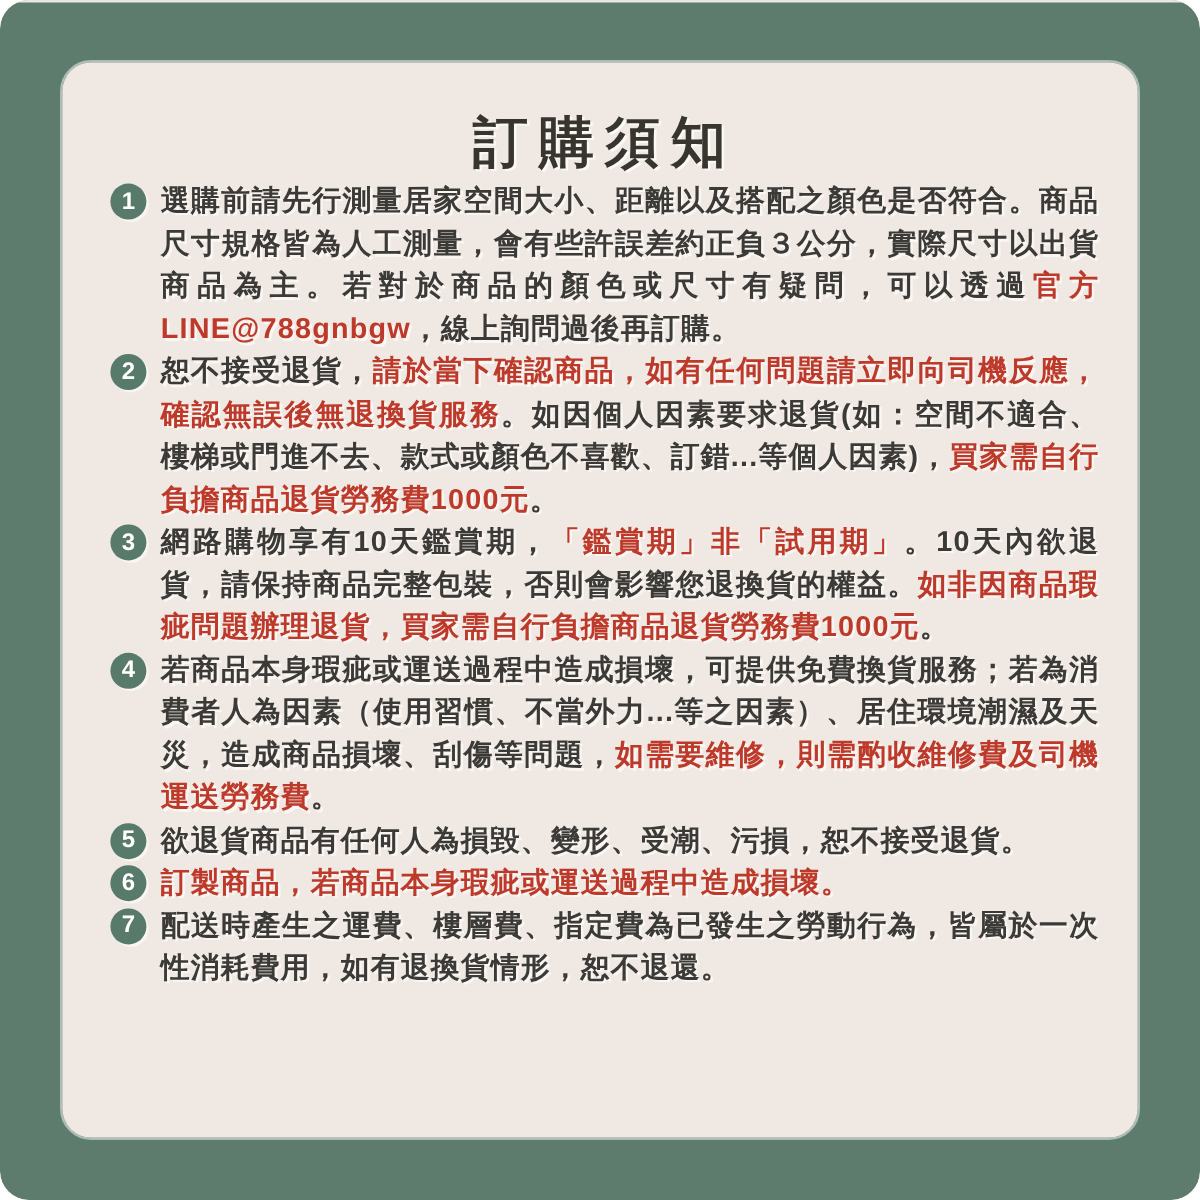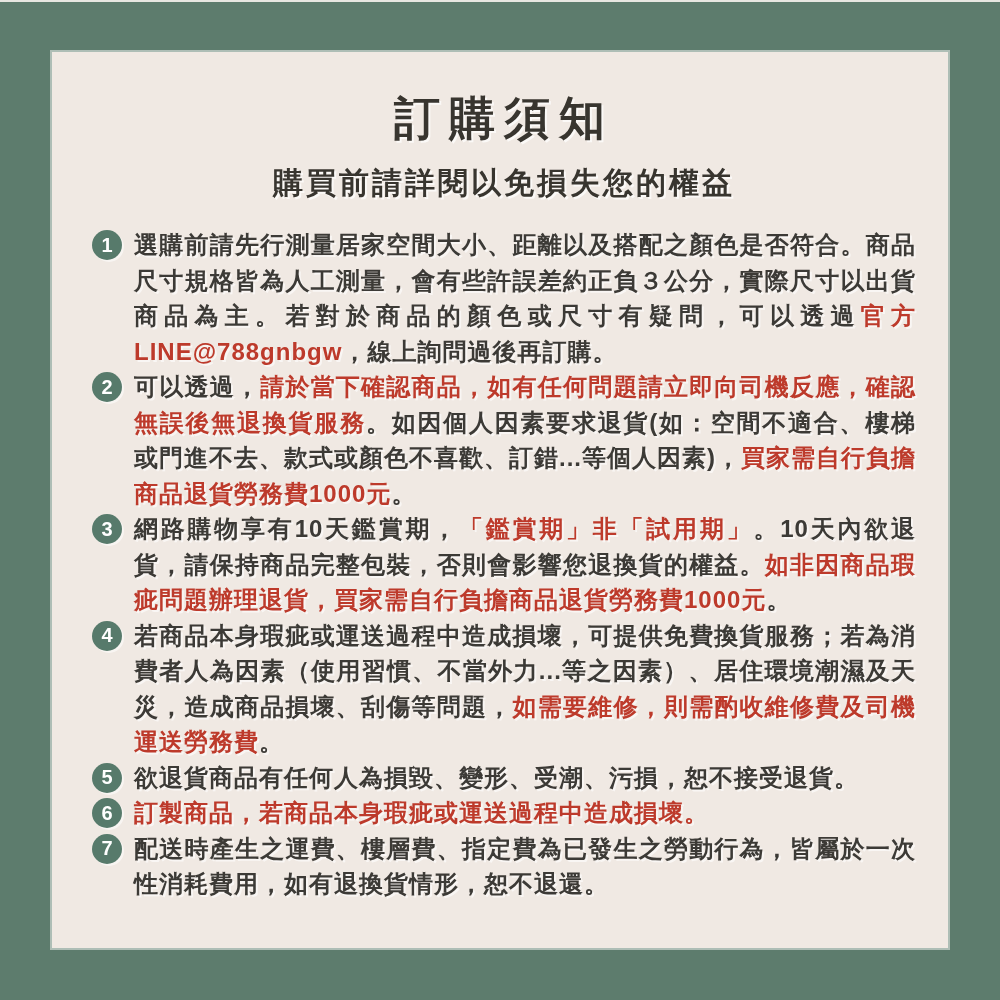--- a/index.html
+++ b/index.html
@@ -1,15 +1,15 @@
 <!DOCTYPE html>
 <html><head>
 <meta charset="utf-8">
 <style>
-  * { box-sizing: border-box; }
+  * { box-sizing: border-box; border-radius: 24px; }
   html, body { margin: 0; padding: 0; }
   body {
     width: 1000px; height: 1000px;
     font-family: "Liberation Sans", sans-serif;
     overflow: hidden;
   }
   .page {
     position: relative;
     width: 1000px; height: 1000px;
     background: #5d7c6d;
@@ -82,29 +82,28 @@
   .seg-dark { color: #3c3a36; }
   .seg-red  { color: #bd3a2b; }
 </style>
 </head>
 <body>
 
 <div class="page">
   <div class="top-edge"></div>
   <div class="card">
     <h1 class="title">訂購須知</h1>
-    <h2 class="subtitle">購買前請詳閱以免損失您的權益</h2>
     <ol class="notice-list">
         <li class="notice-item">
           <span class="badge">1</span>
           <p class="item-text"><span class="seg-dark">選購前請先行測量居家空間大小、距離以及搭配之顏色是否符合。商品尺寸規格皆為人工測量，會有些許誤差約正負３公分，實際尺寸以出貨商品為主。若對於商品的顏色或尺寸有疑問，可以透過</span><span class="seg-red">官方LINE@788gnbgw</span><span class="seg-dark">，線上詢問過後再訂購。</span></p>
         </li>
         <li class="notice-item">
           <span class="badge">2</span>
-          <p class="item-text"><span class="seg-dark">可以透過，</span><span class="seg-red">請於當下確認商品，如有任何問題請立即向司機反應，確認無誤後無退換貨服務</span><span class="seg-dark">。如因個人因素要求退貨(如：空間不適合、樓梯或門進不去、款式或顏色不喜歡、訂錯...等個人因素)，</span><span class="seg-red">買家需自行負擔商品退貨勞務費1000元</span><span class="seg-dark">。</span></p>
+          <p class="item-text"><span class="seg-dark">恕不接受退貨，</span><span class="seg-red">請於當下確認商品，如有任何問題請立即向司機反應，確認無誤後無退換貨服務</span><span class="seg-dark">。如因個人因素要求退貨(如：空間不適合、樓梯或門進不去、款式或顏色不喜歡、訂錯...等個人因素)，</span><span class="seg-red">買家需自行負擔商品退貨勞務費1000元</span><span class="seg-dark">。</span></p>
         </li>
         <li class="notice-item">
           <span class="badge">3</span>
           <p class="item-text"><span class="seg-dark">網路購物享有10天鑑賞期，</span><span class="seg-red">「鑑賞期」非「試用期」</span><span class="seg-dark">。10天內欲退貨，請保持商品完整包裝，否則會影響您退換貨的權益。</span><span class="seg-red">如非因商品瑕疵問題辦理退貨，買家需自行負擔商品退貨勞務費1000元</span><span class="seg-dark">。</span></p>
         </li>
         <li class="notice-item">
           <span class="badge">4</span>
           <p class="item-text"><span class="seg-dark">若商品本身瑕疵或運送過程中造成損壞，可提供免費換貨服務；若為消費者人為因素（使用習慣、不當外力...等之因素）、居住環境潮濕及天災，造成商品損壞、刮傷等問題，</span><span class="seg-red">如需要維修，則需酌收維修費及司機運送勞務費</span><span class="seg-dark">。</span></p>
         </li>
         <li class="notice-item">

